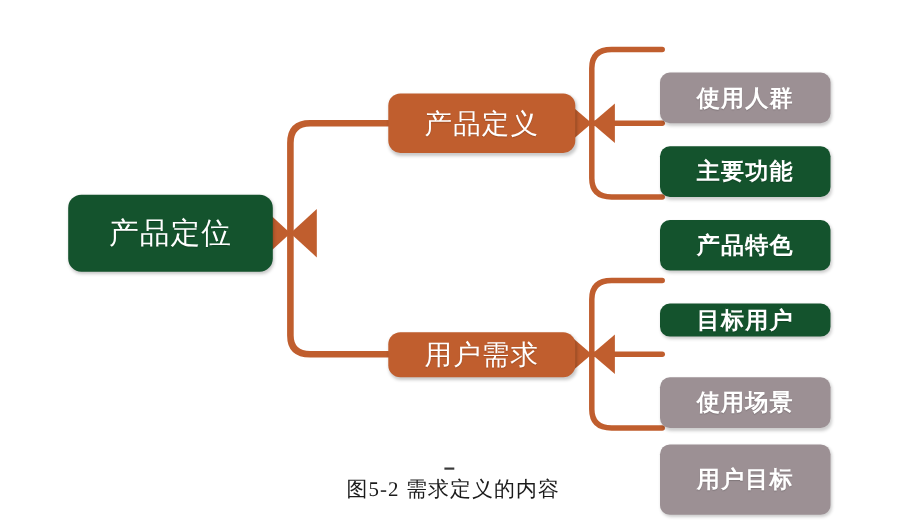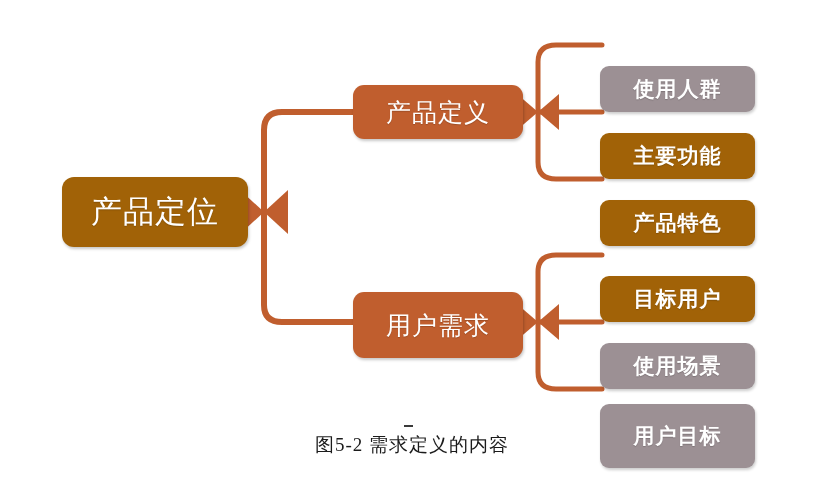--- a/index.html
+++ b/index.html
@@ -32,39 +32,39 @@
     justify-content: center;
     box-sizing: border-box;
     color: #ffffff;
     text-align: center;
     white-space: nowrap;
     letter-spacing: 1px;
     font-weight: normal;
     text-shadow: 0 1px 1px rgba(0,0,0,0.18);
   }
   .node.root {
-    background: #a16207;
+    background: #14532d;
     border-radius: 12px;
-    font-size: 31px;
+    font-size: 27px;
     box-shadow: 1px 2px 3px rgba(0,0,0,0.22);
   }
   .node.branch {
     background: #c05e2e;
     border-radius: 11px;
     font-size: 25px;
     box-shadow: 1px 2px 3px rgba(0,0,0,0.22);
   }
   .node.leaf {
     border-radius: 9px;
     font-size: 21px;
     font-weight: bold;
     box-shadow: 1px 2px 3px rgba(0,0,0,0.20);
     margin-top: 44px;
   }
-  .node.leaf.orange { background: #a16207; }
+  .node.leaf.orange { background: #14532d; }
   .node.leaf.gray   { background: #9c9094; }
 
   #caption {
     position: absolute;
     left: 0;
     top: 432px;
     width: 824px;
     text-align: center;
     font-size: 19px;
     color: #1b1b1b;
@@ -120,37 +120,37 @@
   </svg>
 
   <div class="node root" style="left:62px; top:177px; width:186px; height:70px;">
     <span>产品定位</span>
   </div>
 
   <div class="node branch" style="left:353px; top:85px; width:170px; height:54px;">
     <span>产品定义</span>
   </div>
 
-  <div class="node branch" style="left:353px; top:292px; width:170px; height:66px;">
+  <div class="node branch" style="left:353px; top:302px; width:170px; height:41px;">
     <span>用户需求</span>
   </div>
 
   <div class="node leaf gray" style="left:600px; top:22px; width:155px; height:46px;">
     <span>使用人群</span>
   </div>
 
   <div class="node leaf orange" style="left:600px; top:89px; width:155px; height:46px;">
     <span>主要功能</span>
   </div>
 
   <div class="node leaf orange" style="left:600px; top:156px; width:155px; height:46px;">
     <span>产品特色</span>
   </div>
 
-  <div class="node leaf orange" style="left:600px; top:232px; width:155px; height:46px;">
+  <div class="node leaf orange" style="left:600px; top:232px; width:155px; height:30px;">
     <span>目标用户</span>
   </div>
 
   <div class="node leaf gray" style="left:600px; top:299px; width:155px; height:46px;">
     <span>使用场景</span>
   </div>
 
   <div class="node leaf gray" style="left:600px; top:360px; width:155px; height:64px;">
     <span>用户目标</span>
   </div>

